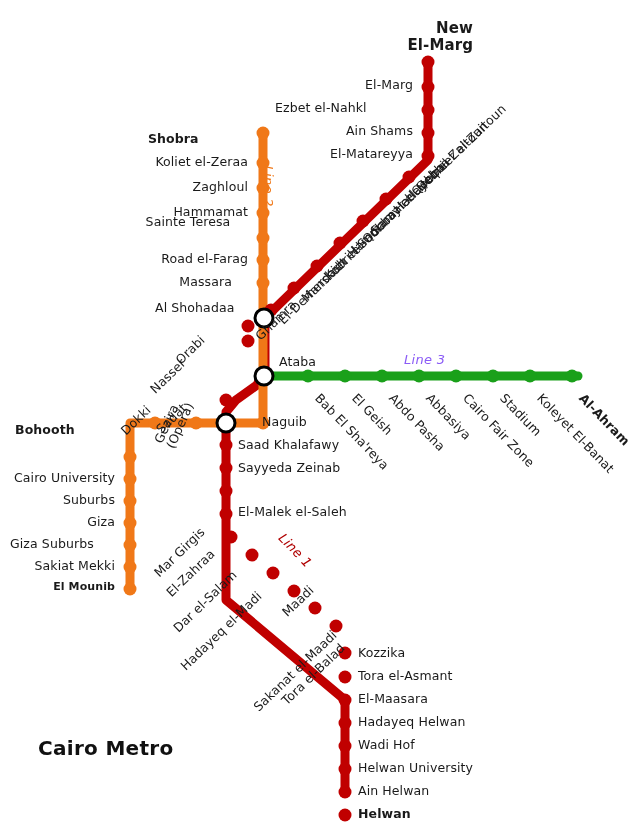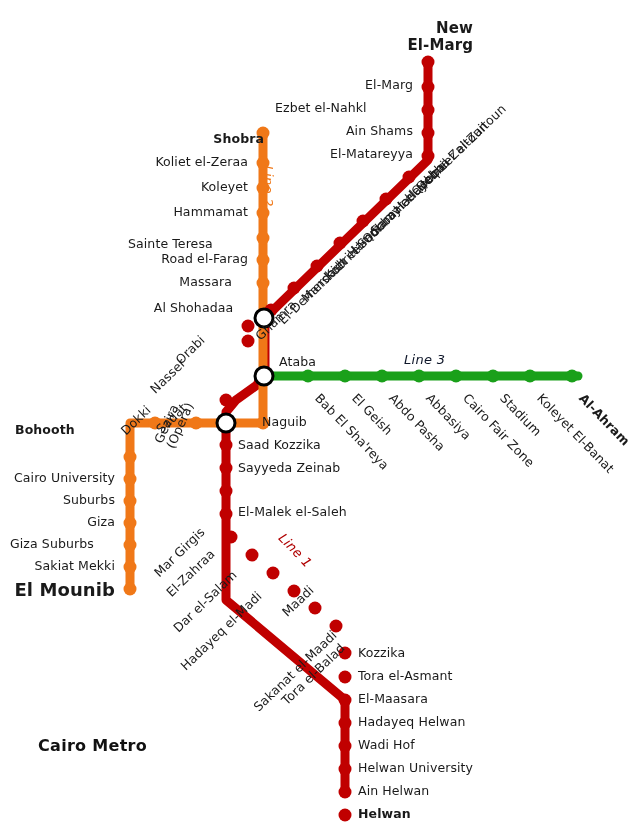--- a/index.html
+++ b/index.html
@@ -41,26 +41,26 @@
   .linetag {
     position: absolute;
     white-space: nowrap;
     font-style: italic;
     font-size: 13px;
     font-weight: normal;
     letter-spacing: 0.3px;
   }
   .linetag.l1 { color: #B00000; }
   .linetag.l2 { color: #F07818; }
-  .linetag.l3 { color: #0f172a; }
+  .linetag.l3 { color: #8b5cf6; }
   #map-title {
     position: absolute;
     left: 38px;
     top: 736px;
-    font-size: 16px;
+    font-size: 20px;
     font-weight: bold;
     color: #111111;
     letter-spacing: 0.3px;
   }
 </style>
 </head>
 <body>
 
 <div id="map-root">
 
@@ -166,32 +166,32 @@
 
   <div class="label anchor-start" style="left:419px; top:183px; transform:rotate(-44deg);">Helmiet el-Zaitoun</div>
   <div class="label anchor-start" style="left:396px; top:205px; transform:rotate(-44deg);">Hadayeq el-Zaitoun</div>
   <div class="label anchor-start" style="left:373px; top:227px; transform:rotate(-44deg);">Saray el-Qobba</div>
   <div class="label anchor-start" style="left:350px; top:249px; transform:rotate(-44deg);">Hammamat el-Qobba</div>
   <div class="label anchor-start" style="left:327px; top:272px; transform:rotate(-44deg);">Kobri el-Qobba</div>
   <div class="label anchor-start" style="left:304px; top:294px; transform:rotate(-44deg);">Manshiet el-Sadr</div>
   <div class="label anchor-start" style="left:281px; top:316px; transform:rotate(-44deg);">El-Demerdash</div>
   <div class="label anchor-start" style="left:258px; top:332px; transform:rotate(-44deg);">Ghamra</div>
 
-  <div class="label" style="left:146px; top:302px; width:95px; text-align:center;">Al Shohadaa</div>
+  <div class="label" style="left:155px; top:302px; width:95px; text-align:left;">Al Shohadaa</div>
 
   <div class="label anchor-end" style="left:163px; top:332px; width:40px; text-align:right;
               transform:rotate(-44deg);">Orabi</div>
   <div class="label anchor-end" style="left:139px; top:355px; width:45px; text-align:right;
               transform:rotate(-44deg);">Nasser</div>
   <div class="label anchor-end" style="left:145px; top:400px; width:40px; text-align:right;
               transform:rotate(-44deg);">Sadat</div>
 
   <div class="label" style="left:279px; top:356px;">Ataba</div>
   <div class="label" style="left:262px; top:416px;">Naguib</div>
-  <div class="label" style="left:238px; top:439px;">Saad Kozzika</div>
+  <div class="label" style="left:238px; top:439px;">Saad Khalafawy</div>
   <div class="label" style="left:238px; top:462px;">Sayyeda Zeinab</div>
   <div class="label" style="left:238px; top:506px;">El-Malek el-Saleh</div>
 
   <div class="label anchor-end" style="left:123px; top:524px; width:80px; text-align:right;
               transform:rotate(-44deg);">Mar Girgis</div>
   <div class="label anchor-end" style="left:133px; top:546px; width:80px; text-align:right;
               transform:rotate(-44deg);">El-Zahraa</div>
   <div class="label anchor-end" style="left:140px; top:567px; width:95px; text-align:right;
               transform:rotate(-44deg);">Dar el-Salam</div>
   <div class="label anchor-end" style="left:145px; top:588px; width:115px; text-align:right;
@@ -205,42 +205,42 @@
 
   <div class="label" style="left:358px; top:647px;">Kozzika</div>
   <div class="label" style="left:358px; top:670px;">Tora el-Asmant</div>
   <div class="label" style="left:358px; top:693px;">El-Maasara</div>
   <div class="label" style="left:358px; top:716px;">Hadayeq Helwan</div>
   <div class="label" style="left:358px; top:739px;">Wadi Hof</div>
   <div class="label" style="left:358px; top:762px;">Helwan University</div>
   <div class="label" style="left:358px; top:785px;">Ain Helwan</div>
   <div class="label bold" style="left:358px; top:808px;">Helwan</div>
 
-  <div class="label bold" style="left:164px; top:133px; width:100px; text-align:right;">Shobra</div>
+  <div class="label bold" style="left:148px; top:133px; width:100px; ">Shobra</div>
   <div class="label" style="left:128px; top:156px; width:120px; text-align:right;">Koliet el-Zeraa</div>
-  <div class="label" style="left:148px; top:181px; width:100px; text-align:right;">Koleyet</div>
+  <div class="label" style="left:148px; top:181px; width:100px; text-align:right;">Zaghloul</div>
   <div class="label" style="left:138px; top:206px; width:110px; text-align:right;">Hammamat</div>
-  <div class="label" style="left:128px; top:238px; width:120px; text-align:left;">Sainte Teresa</div>
+  <div class="label" style="left:128px; top:216px; width:120px; text-align:center;">Sainte Teresa</div>
   <div class="label" style="left:128px; top:253px; width:120px; text-align:right;">Road el-Farag</div>
   <div class="label" style="left:132px; top:276px; width:100px; text-align:right;">Massara</div>
 
   <div class="label anchor-end" style="left:104px; top:402px; width:45px; text-align:right;
               transform:rotate(-44deg);">Dokki</div>
   <div class="label anchor-start" style="left:164px; top:432px; transform:rotate(-66deg);
               transform-origin:0% 50%; width:90px; white-space:normal;
               line-height:1.05;">Gezira (Opera)</div>
 
   <div class="label" style="left:15px; top:424px; width:100px; text-align:left;font-weight:bold;">Bohooth</div>
   <div class="label" style="left:5px; top:472px; width:110px; text-align:right;">Cairo University</div>
   <div class="label" style="left:15px; top:494px; width:100px; text-align:right;">Suburbs</div>
   <div class="label" style="left:15px; top:516px; width:100px; text-align:right;">Giza</div>
   <div class="label" style="left:10px; top:538px; width:105px; text-align:left;">Giza Suburbs</div>
   <div class="label" style="left:10px; top:560px; width:105px; text-align:right;">Sakiat Mekki</div>
   <div class="label bold" style="left:10px; top:581px; width:105px; text-align:right;
-              font-size:18px;">El Mounib</div>
+              font-size:11px;">El Mounib</div>
 
   <div class="label anchor-start" style="left:317px; top:390px; transform:rotate(46deg);">Bab El Sha'reya</div>
   <div class="label anchor-start" style="left:354px; top:390px; transform:rotate(46deg);">El Geish</div>
   <div class="label anchor-start" style="left:391px; top:390px; transform:rotate(46deg);">Abdo Pasha</div>
   <div class="label anchor-start" style="left:428px; top:390px; transform:rotate(46deg);">Abbasiya</div>
   <div class="label anchor-start" style="left:465px; top:390px; transform:rotate(46deg);">Cairo Fair Zone</div>
   <div class="label anchor-start" style="left:502px; top:390px; transform:rotate(46deg);">Stadium</div>
   <div class="label anchor-start" style="left:539px; top:390px; transform:rotate(46deg);">Koleyet El-Banat</div>
   <div class="label bold anchor-start" style="left:581px; top:390px; transform:rotate(46deg);">Al-Ahram</div>
 

